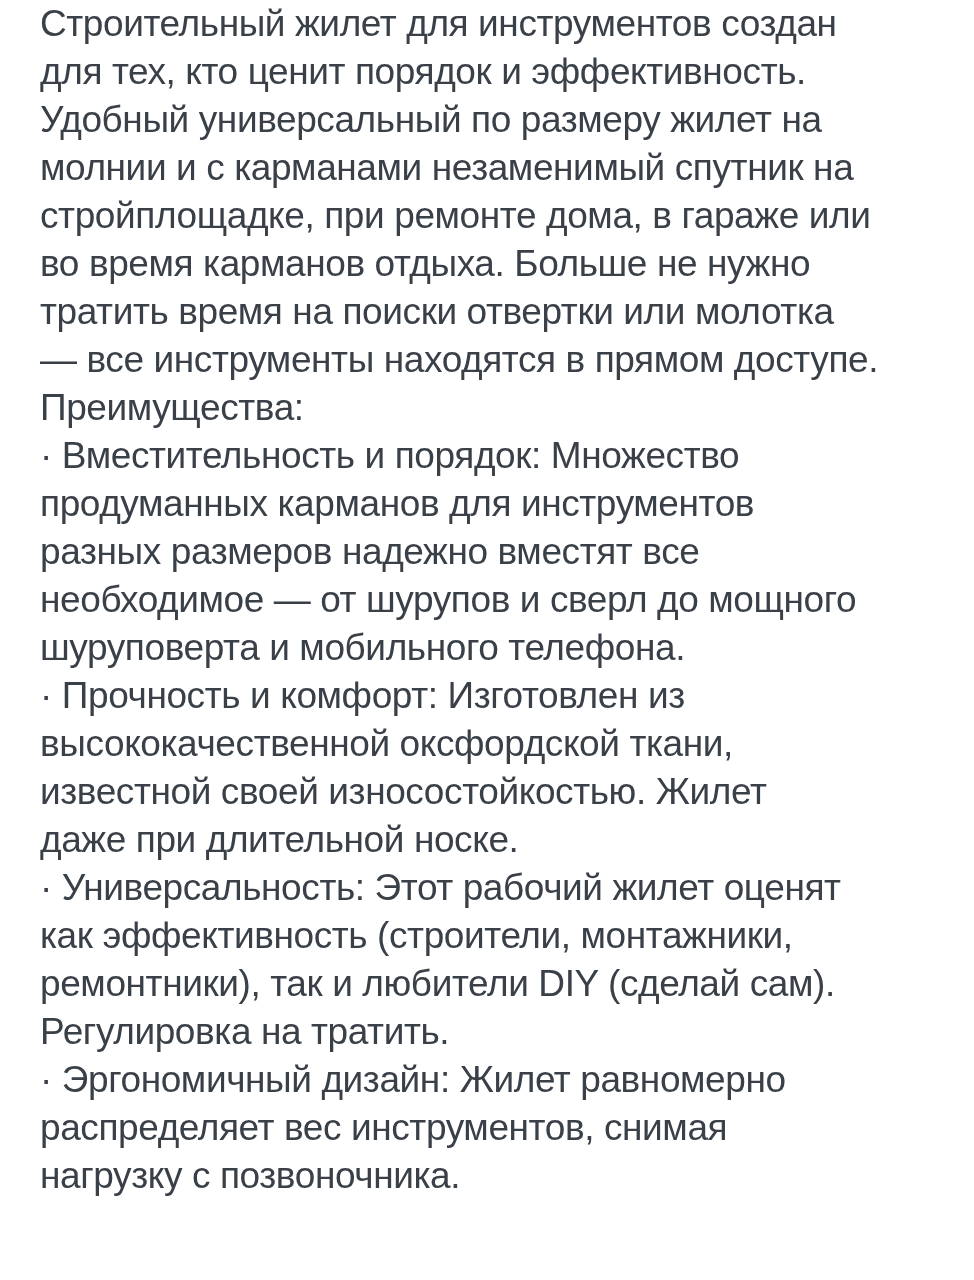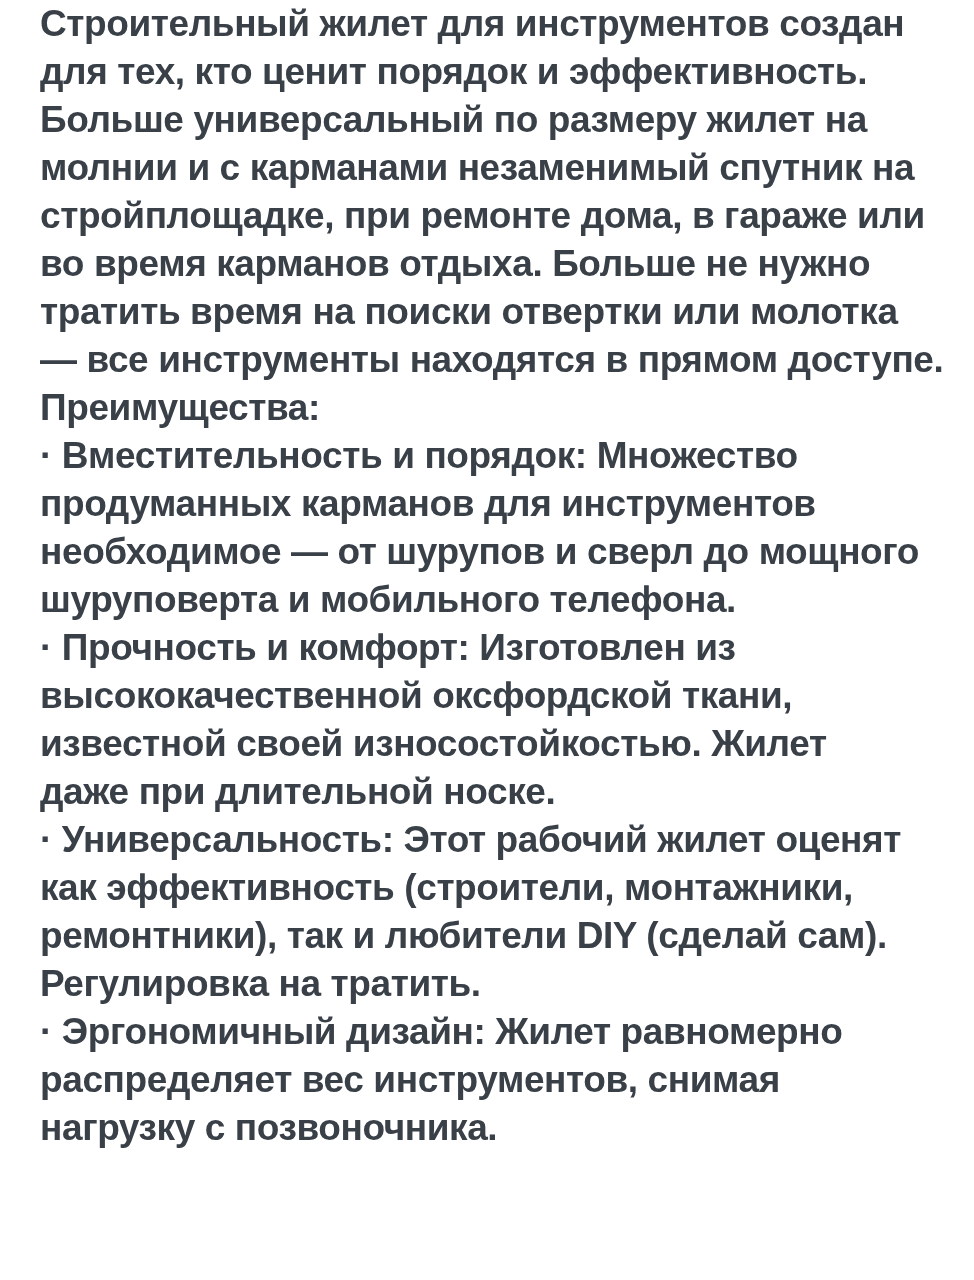--- a/index.html
+++ b/index.html
@@ -10,45 +10,46 @@
     height: 1280px;
     overflow: hidden;
   }
   .description {
     box-sizing: border-box;
     width: 974px;
     padding: 0 20px 0 40px;
     font-family: "Liberation Sans", sans-serif;
     font-size: 37px;
     line-height: 48px;
-    font-weight: 700;
+    font-weight: 400;
     letter-spacing: -0.4px;
     color: #3a4048;
     -webkit-font-smoothing: antialiased;
   }
   .line {
     white-space: nowrap;
     height: 48px;
   }
 </style>
 </head>
 <body>
 
 <div class="description">
     <div class="line">Строительный жилет для инструментов создан</div>
     <div class="line">для тех, кто ценит порядок и эффективность.</div>
-    <div class="line">Больше универсальный по размеру жилет на</div>
+    <div class="line">Удобный универсальный по размеру жилет на</div>
     <div class="line">молнии и с карманами незаменимый спутник на</div>
     <div class="line">стройплощадке, при ремонте дома, в гараже или</div>
     <div class="line">во время карманов отдыха. Больше не нужно</div>
     <div class="line">тратить время на поиски отвертки или молотка</div>
     <div class="line">— все инструменты находятся в прямом доступе.</div>
     <div class="line">Преимущества:</div>
     <div class="line">· Вместительность и порядок: Множество</div>
     <div class="line">продуманных карманов для инструментов</div>
+    <div class="line">разных размеров надежно вместят все</div>
     <div class="line">необходимое — от шурупов и сверл до мощного</div>
     <div class="line">шуруповерта и мобильного телефона.</div>
     <div class="line">· Прочность и комфорт: Изготовлен из</div>
     <div class="line">высококачественной оксфордской ткани,</div>
     <div class="line">известной своей износостойкостью. Жилет</div>
     <div class="line">даже при длительной носке.</div>
     <div class="line">· Универсальность: Этот рабочий жилет оценят</div>
     <div class="line">как эффективность (строители, монтажники,</div>
     <div class="line">ремонтники), так и любители DIY (сделай сам).</div>
     <div class="line">Регулировка на тратить.</div>

